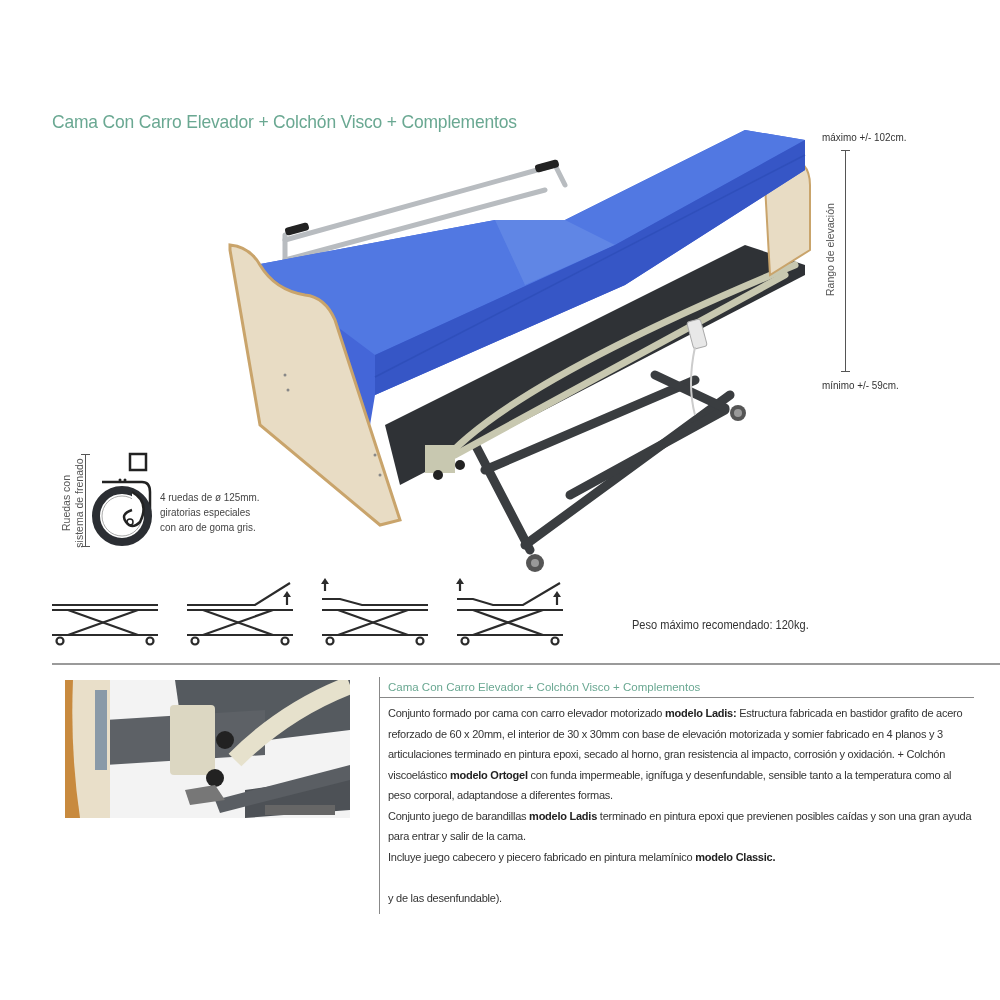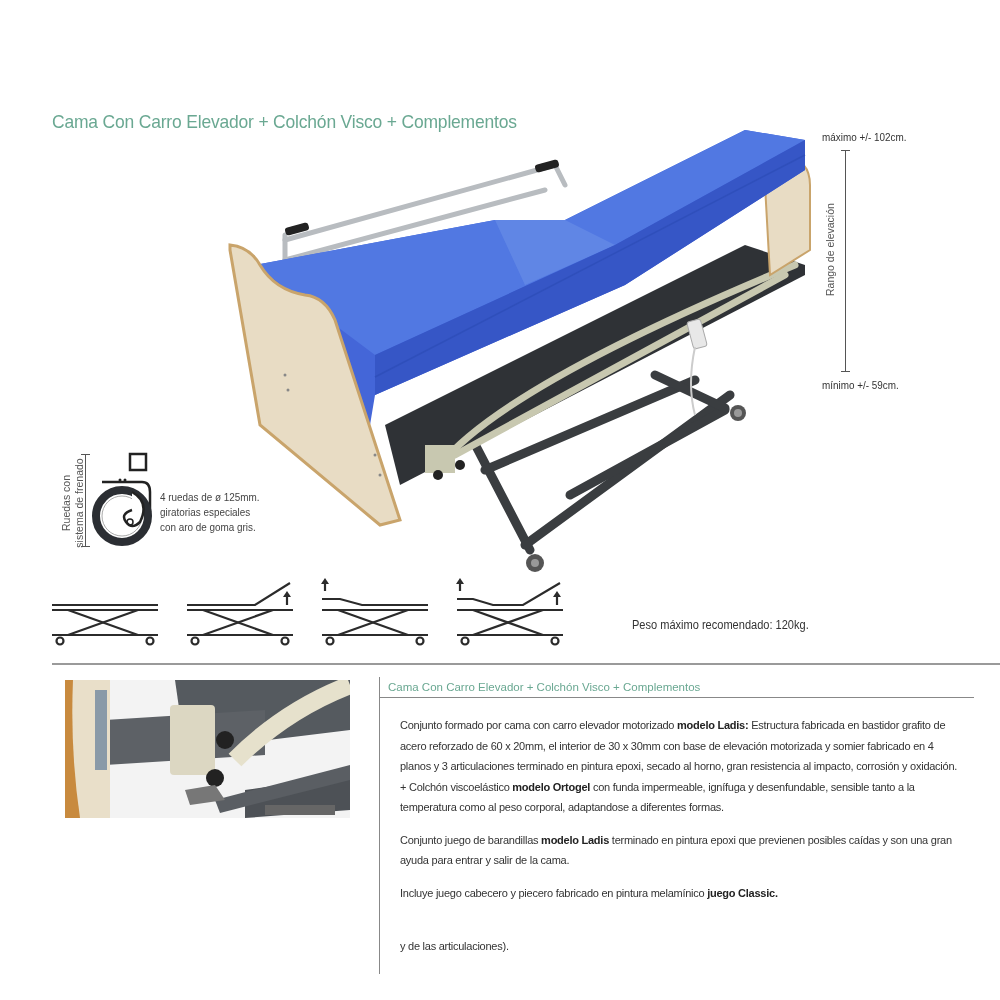--- a/index.html
+++ b/index.html
@@ -47,21 +47,21 @@
 
   .desc {
     position: absolute; left: 379px; top: 677px; width: 595px;
     border-left: 1px solid #888;
   }
   .desc-title {
     padding: 4px 0 4px 8px; font-size: 11.5px; color: #6aa892;
     border-bottom: 1px solid #888; transform-origin: left;
   }
   .desc-body { padding: 5px 0 6px 8px; font-size: 11px; line-height: 20.5px; color: #333; letter-spacing: -0.25px; }
-  .desc-body p { margin: 12px; }
+  .desc-body p { margin: 0; }
   .desc-body b { font-weight: bold; color: #222; }
 </style>
 </head>
 <body>
 
 <div class="title">Cama Con Carro Elevador + Colchón Visco + Complementos</div>
 
 <svg class="hero" viewBox="0 0 590 460">
 
   <g>
@@ -221,19 +221,19 @@
 <div class="desc">
   <div class="desc-title">Cama Con Carro Elevador + Colchón Visco + Complementos</div>
   <div class="desc-body">
     <p>
       <span>Conjunto formado por cama con carro elevador motorizado </span><b>modelo Ladis:</b><span> Estructura fabricada en bastidor grafito de acero reforzado de 60 x 20mm, el interior de 30 x 30mm con base de elevación motorizada y somier fabricado en 4 planos y 3 articulaciones terminado en pintura epoxi, secado al horno, gran resistencia al impacto, corrosión y oxidación. + Colchón viscoelástico </span><b>modelo Ortogel</b><span> con funda impermeable, ignífuga y desenfundable, sensible tanto a la temperatura como al peso corporal, adaptandose a diferentes formas.</span>
     </p>
     <p>
       <span>Conjunto juego de barandillas  </span><b>modelo Ladis</b><span> terminado en pintura epoxi que previenen posibles caídas y son una gran ayuda para entrar y salir de la cama.</span>
     </p>
     <p>
-      <span>Incluye juego cabecero y piecero fabricado en pintura melamínico </span><b>juego Classic.</b>
-    </p>
-    <p>
-      <br><span>y de las articulaciones).</span>
+      <span>Incluye juego cabecero y piecero fabricado en pintura melamínico </span><b>modelo Classic.</b>
+    </p>
+    <p>
+      <br><span>y de las desenfundable).</span>
     </p>
   </div>
 </div>
 
 </body></html>

